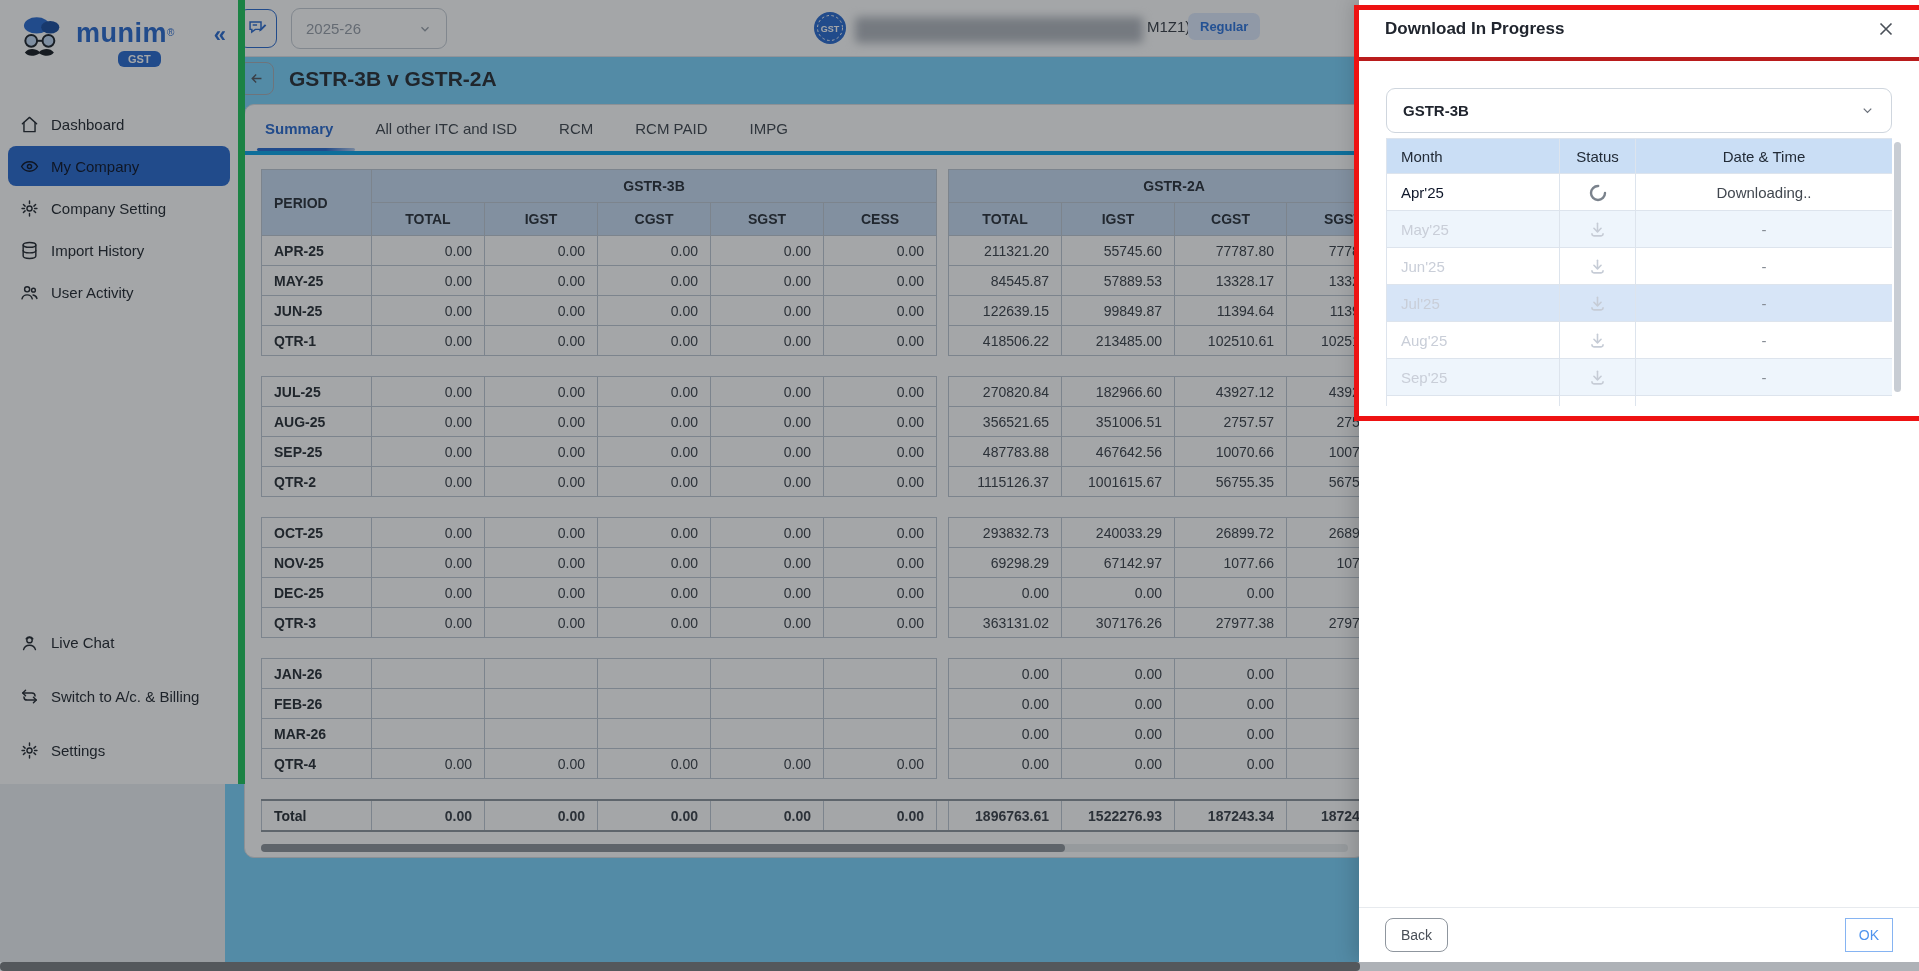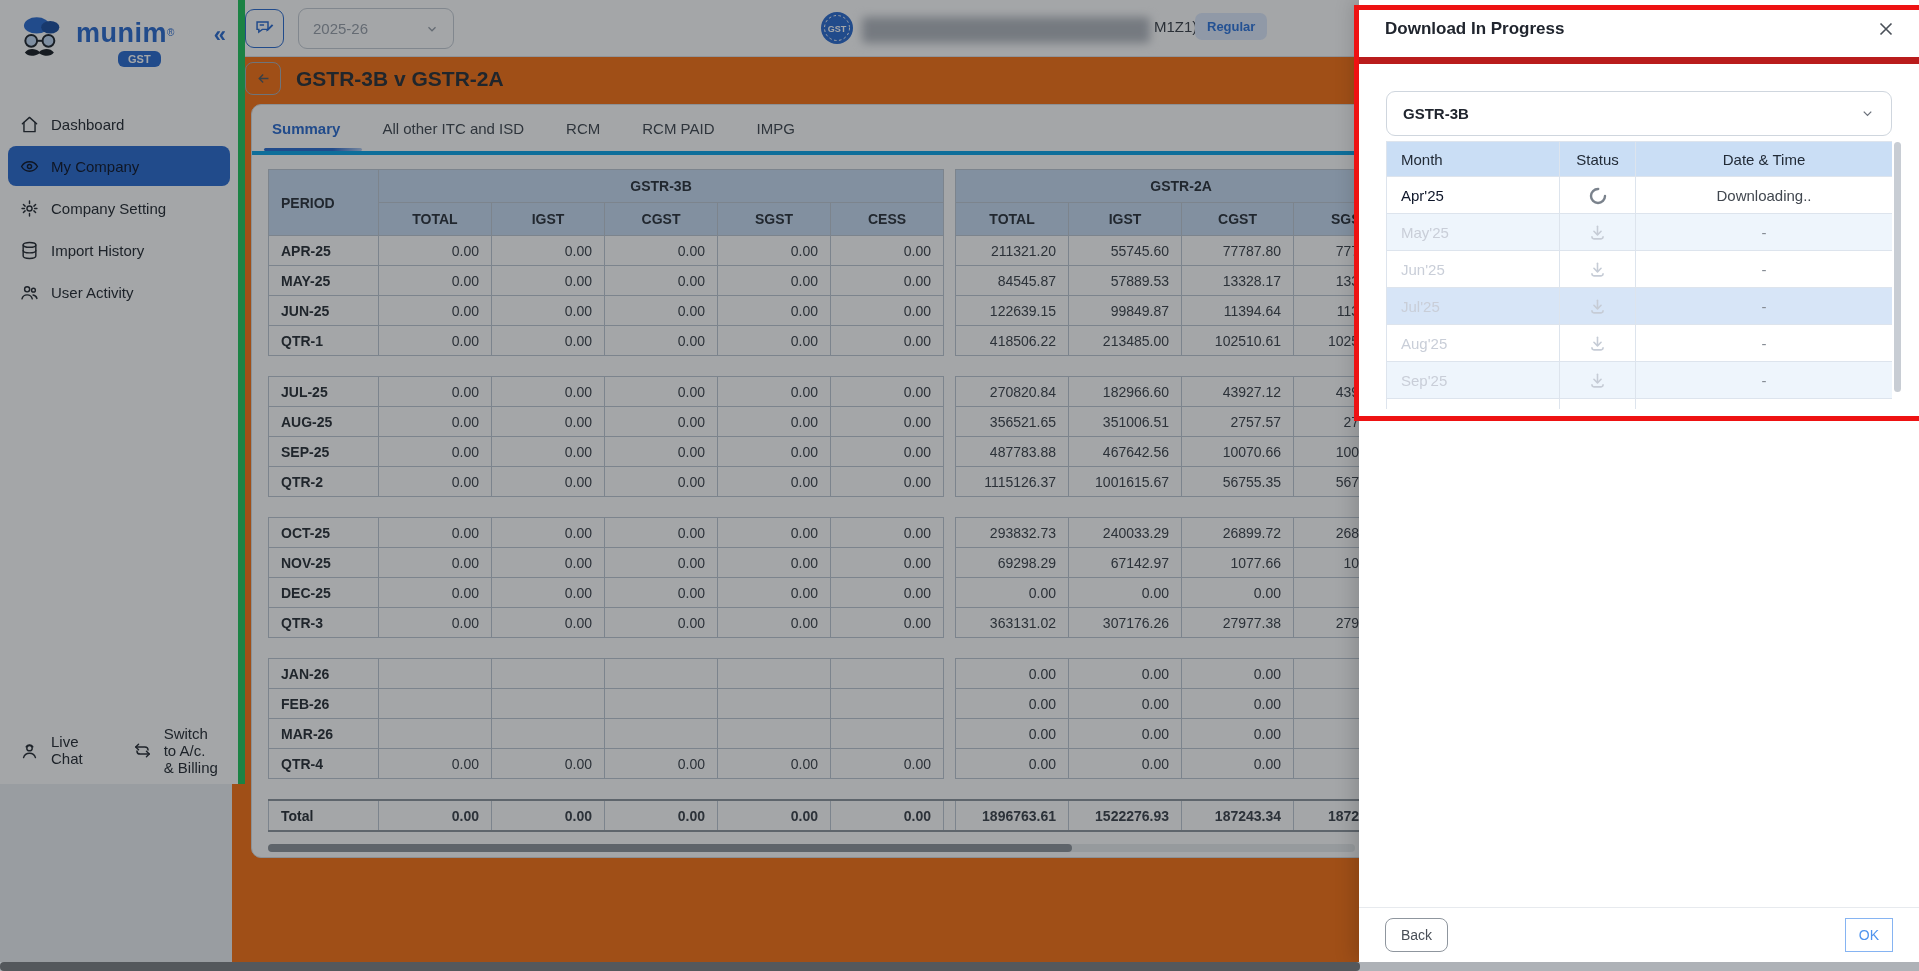--- a/index.html
+++ b/index.html
@@ -13,24 +13,24 @@
   .brand-col{position:absolute;left:76px;top:18px;}
   .brand-name{font-size:27px;font-weight:700;color:#2d6cd0;letter-spacing:.5px;}
   .brand-reg{font-size:10px;color:#2d6cd0;vertical-align:super;}
   .gst-pill{display:inline-block;margin-left:42px;margin-top:2px;background:#2d6cd0;color:#fff;font-size:11px;font-weight:700;padding:2px 10px;border-radius:6px;}
   .collapse-btn{position:absolute;right:12px;top:24px;font-size:22px;font-weight:700;color:#2d6cd0;cursor:pointer;line-height:1;}
   .nav{margin-top:8px;}
   .nav-item{display:flex;align-items:center;gap:12px;height:40px;margin:2px 8px;padding:0 12px;border-radius:8px;color:#272d34;font-size:15px;cursor:pointer;}
   .nav-item.active{background:#2d6cd0;color:#0f172a;padding-left:12px;}
   .nav-item .ico{width:19px;height:19px;flex:0 0 19px;}
   .nav-item .ico svg{width:100%;height:100%;}
-  .side-footer{position:absolute;left:0;right:0;bottom:12px;display:flex;flex-direction:row;gap:10px;}
+  .side-footer{position:absolute;left:0;right:0;bottom:12px;display:flex;flex-direction:column;gap:10px;}
 
   
-  .main{position:absolute;left:232px;top:0;right:0;height:962px;background:#f97316;}
+  .main{position:absolute;left:225px;top:0;right:0;height:962px;background:#7dd3fc;}
   .top-header{position:relative;height:56px;background:#fff;border-bottom:1px solid #dfe3e8;}
   .compose-btn{position:absolute;left:13px;top:9px;width:37px;height:37px;border:1.6px solid #2d6cd0;border-radius:9px;display:flex;align-items:center;justify-content:center;cursor:pointer;background:#fff;}
   .year-select{position:absolute;left:66px;top:8px;width:126px;height:39px;border:1px solid #c7cdd5;border-radius:9px;display:flex;align-items:center;padding:0 14px;color:#99a0aa;font-size:15px;justify-content:space-between;background:#fff;cursor:pointer;}
   .gst-seal{position:absolute;left:588px;top:11px;width:34px;height:34px;}
   .blur-block{position:absolute;left:630px;top:17px;width:288px;height:26px;background:#b4b8bf;filter:blur(5px);border-radius:4px;}
   .company-tail{position:absolute;left:922px;top:18px;font-size:15px;color:#3c424a;}
   .type-badge{position:absolute;left:963px;top:13px;background:#dfeafd;color:#3076de;font-size:13px;font-weight:600;padding:6px 12px;border-radius:7px;}
   .title-row{position:absolute;left:13px;top:62px;display:flex;align-items:center;gap:15px;}
   .back-btn{width:34px;height:31px;border:1px solid #a9afb7;border-radius:8px;background:transparent;display:flex;align-items:center;justify-content:center;cursor:pointer;}
   .page-title{font-size:21px;font-weight:700;color:#2b3138;}
@@ -50,21 +50,21 @@
   #cmp-table td.num{text-align:right;}
   #cmp-table td.period{font-weight:600;color:#2b3138;}
   #cmp-table tr.gap td{border:none;height:20px;background:#fff;}
   #cmp-table tr.total td{border-top:2px solid #8e969f;border-bottom:2px solid #8e969f;font-weight:700;}
   .h-scroll{position:absolute;left:16px;bottom:5px;width:1087px;height:8px;border-radius:4px;background:#e9eced;}
   .h-thumb{width:74%;height:100%;border-radius:4px;background:#8f959c;cursor:pointer;}
 
   
   .overlay{position:absolute;left:0;top:0;width:1359px;height:962px;background:rgba(16,20,25,.38);z-index:50;}
   .drawer{position:absolute;left:1359px;top:0;width:560px;height:962px;background:#fff;z-index:60;box-shadow:-6px 0 18px rgba(0,0,0,.15);}
-  .drawer-head{position:relative;height:57px;border-bottom:7px solid #b91c1c;display:flex;align-items:center;padding:0 26px;}
+  .drawer-head{position:relative;height:57px;border-bottom:4px solid #b91c1c;display:flex;align-items:center;padding:0 26px;}
   .drawer-title{font-size:17px;font-weight:700;color:#20252e;}
   .drawer-close{position:absolute;right:22px;top:18px;width:22px;height:22px;cursor:pointer;}
   .drawer-body{padding:27px 27px 0 27px;}
   .report-select{height:43px;border:1px solid #cfd6de;border-radius:9px;display:flex;align-items:center;justify-content:space-between;padding:0 16px;font-size:15px;font-weight:700;color:#20252e;cursor:pointer;margin-bottom:5px;}
   .dl-wrap{position:relative;height:268px;overflow:hidden;}
   #dl-table{border-collapse:collapse;table-layout:fixed;width:506px;font-size:15px;}
   #dl-table th,#dl-table td{border:1px solid #dde4ed;height:36px;padding:0 14px;}
   #dl-table thead th{background:#cadef5;color:#222b37;font-weight:500;text-align:center;height:34px;}
   #dl-table thead th:first-child{text-align:left;}
   #dl-table td.month{text-align:left;color:#0f172a;}
@@ -171,20 +171,29 @@
           <span class="ico">
             <svg viewBox="0 0 24 24" fill="none" stroke="currentColor" stroke-width="1.8" stroke-linecap="round" stroke-linejoin="round">
               <path d="M7 4L3.5 7.5 7 11"></path>
               <path d="M3.5 7.5H15a4 4 0 014 4"></path>
               <path d="M17 20l3.5-3.5L17 13"></path>
               <path d="M20.5 16.5H9a4 4 0 01-4-4"></path>
             </svg>
           </span>
           <span>Switch to A/c. &amp; Billing</span>
         </div>
+        <div class="nav-item">
+          <span class="ico">
+            <svg viewBox="0 0 24 24" fill="none" stroke="currentColor" stroke-width="1.8" stroke-linecap="round" stroke-linejoin="round">
+              <circle cx="12" cy="12" r="3.2"></circle>
+              <path d="M12 2.6v3M12 18.4v3M4.3 6.9l2.1 2.1M17.6 15l2.1 2.1M2.6 12h3M18.4 12h3M4.3 17.1l2.1-2.1M17.6 9l2.1-2.1"></path>
+            </svg>
+          </span>
+          <span>Settings</span>
+        </div>
       </div>
   </aside>
 
   <div class="main">
     <div class="top-header">
       <div class="compose-btn">
         <svg width="21" height="21" viewBox="0 0 24 24" fill="none" stroke="#2d6cd0" stroke-width="1.7">
           <path d="M3.5 4.5h12.5v8.5H9.5l-4 3v-3h-2z"></path>
             <path d="M6.5 8h5"></path>
           <path d="M14.5 13l6-6 1.6 1.6-6 6-2.3.7z" fill="#2d6cd0" stroke="none"></path>

